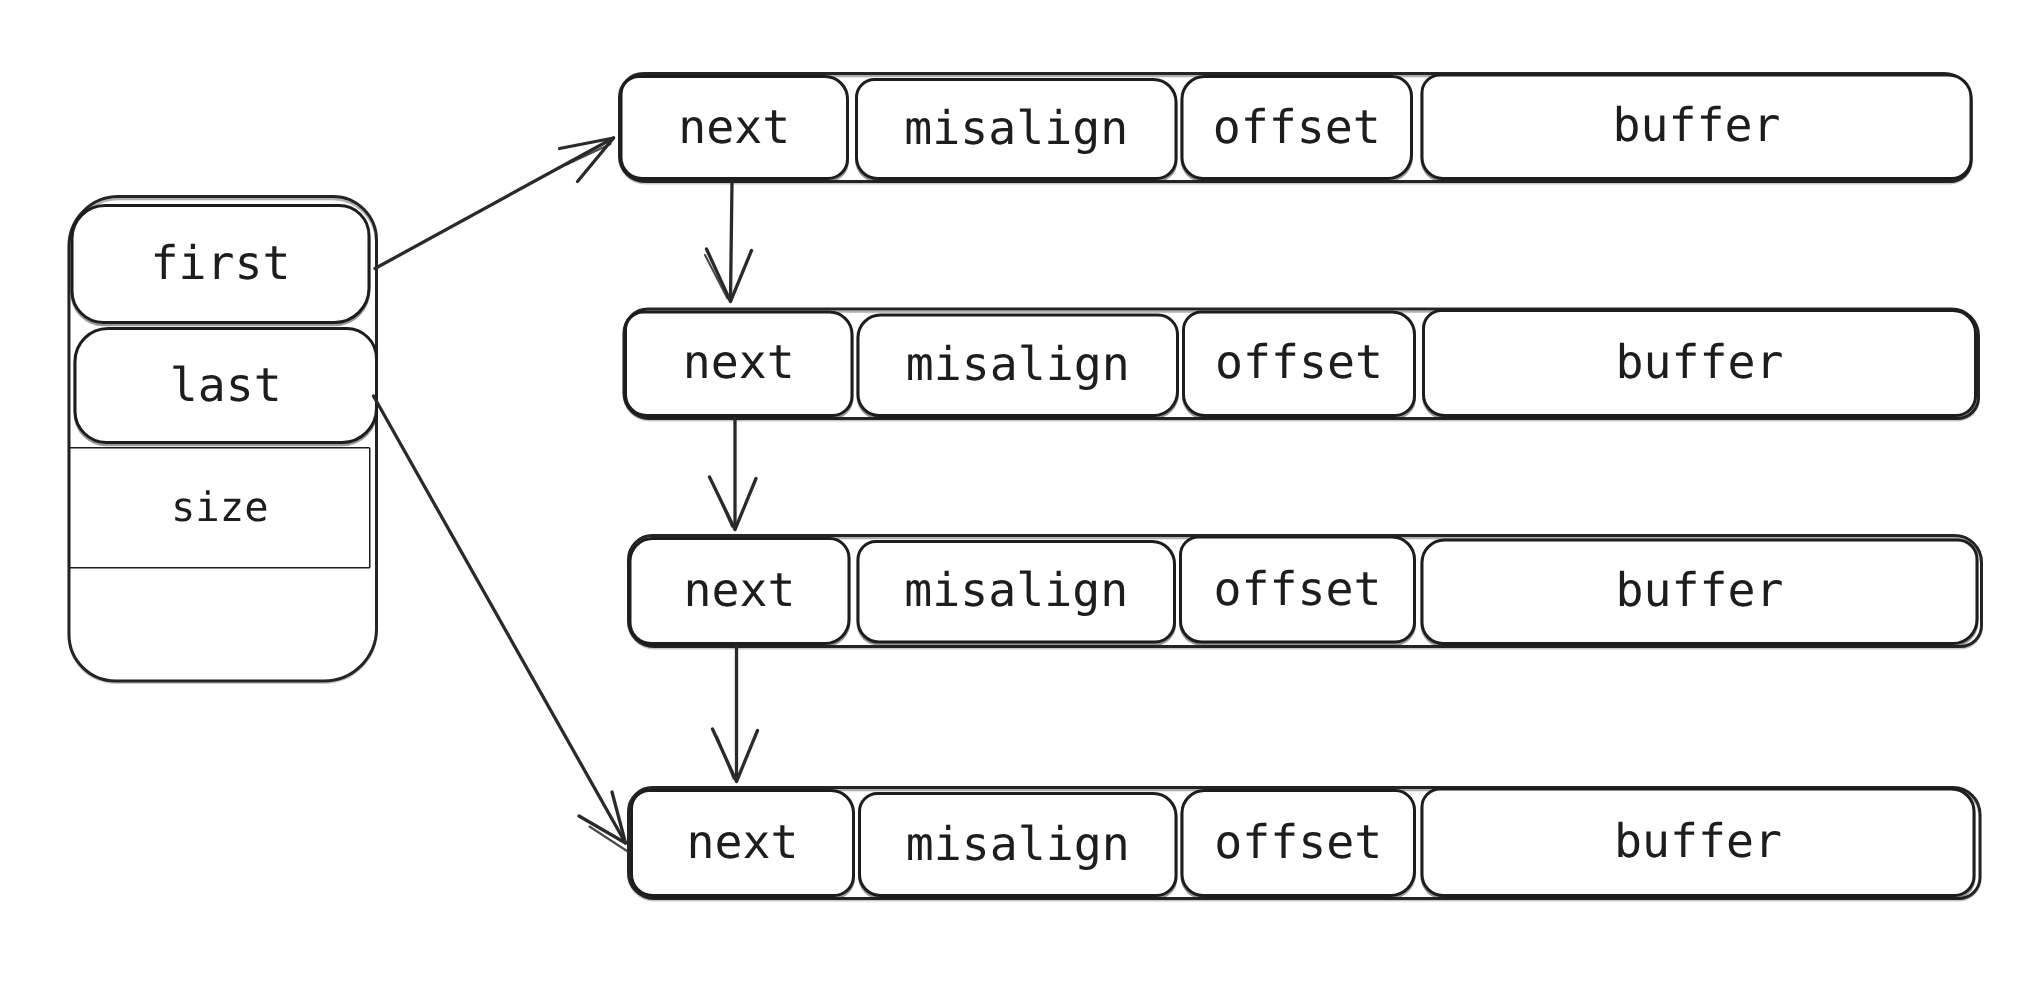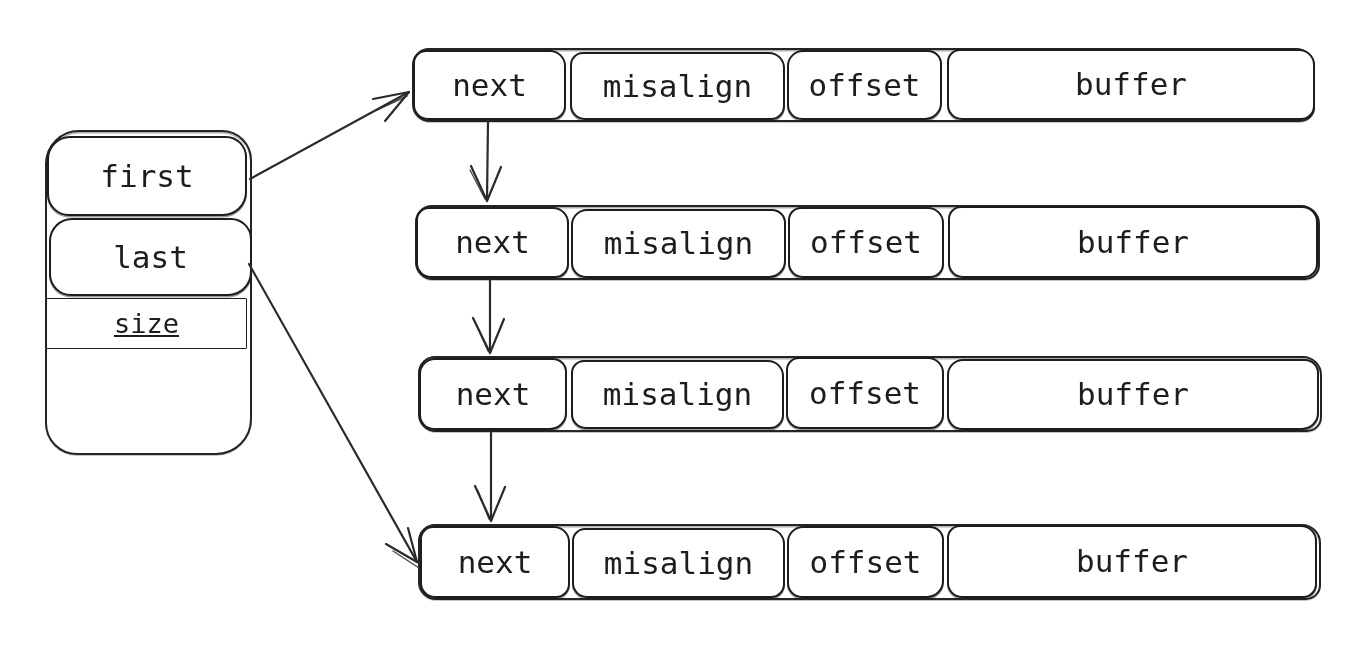--- a/index.html
+++ b/index.html
@@ -62,21 +62,21 @@
   }
 </style>
 </head>
 <body>
 
 <div class="canvas">
 
   <div class="group-outline header-outline" style="left:45px; top:130px; width:207px; height:325px;"></div>
   <div class="cell r22" style="left:49px; top:218px; width:203px; height:78px;">last</div>
   <div class="cell r22" style="left:47px; top:136px; width:200px; height:80px;">first</div>
-  <div class="cell size-cell" style="left:46px; top:298px; width:201px; height:51px;text-decoration:underline;">size</div>
+  <div class="cell size-cell" style="left:46px; top:298px; width:201px; height:81px;">size</div>
   <div style="position:absolute; left:47px; top:363px; width:200px; height:88px;"></div>
 
   <div class="group-outline row-outline" style="left:412px; top:48px; width:903px; height:74px;"></div>
   <div class="cell r14" style="left:413px; top:50px; width:153px; height:70px;">next</div>
   <div class="cell r14" style="left:570px; top:52px; width:215px; height:68px;">misalign</div>
   <div class="cell r16" style="left:787px; top:50px; width:155px; height:70px;">offset</div>
   <div class="cell r14" style="left:947px; top:49px; width:368px; height:71px;">buffer</div>
 
   <div class="group-outline row-outline" style="left:415px; top:205px; width:905px; height:75px;"></div>
   <div class="cell r14" style="left:416px; top:207px; width:153px; height:71px;">next</div>

